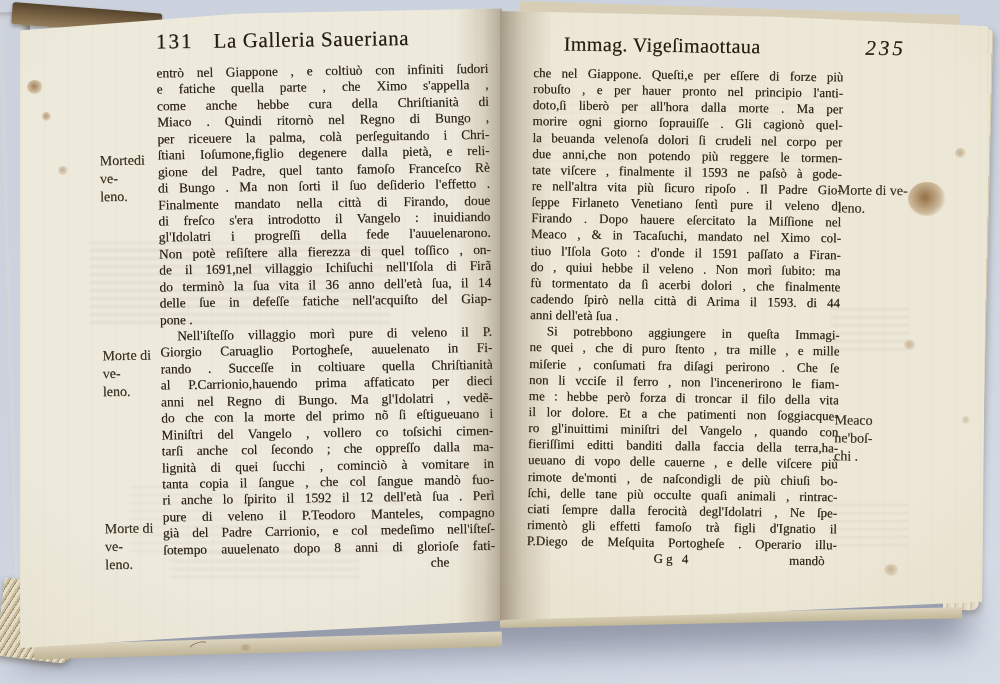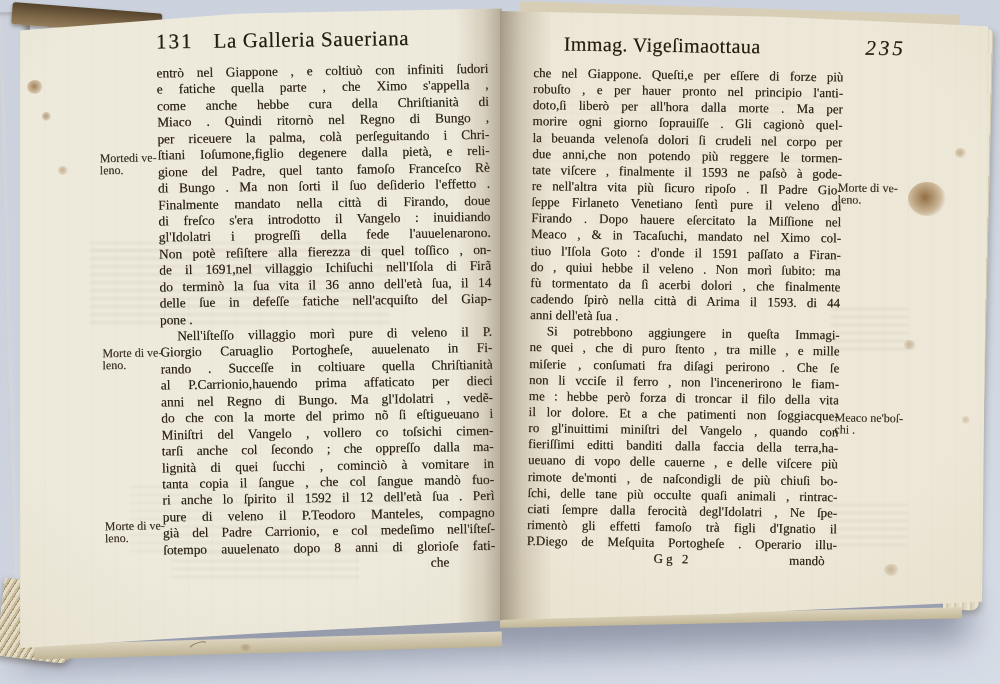--- a/index.html
+++ b/index.html
@@ -65,21 +65,21 @@
   .col-left .line{height:16.45px;line-height:16.45px;}
   .col-right{left:30px;top:60px;width:310px;font-size:13px;}
   .col-right .line{height:16.15px;line-height:16.15px;}
   .line{text-align:justify;text-align-last:justify;overflow:hidden;white-space:nowrap;}
   .line.nj{text-align-last:left;}
   .line.ind{padding-left:17px;}
   .cw-line{text-align:right;padding-right:46px;height:16.45px;line-height:16.45px;}
   .sig-line{position:relative;height:16.15px;line-height:16.15px;}
   .sig-line .sig{position:absolute;left:41%;letter-spacing:3px;}
   .sig-line .cw{position:absolute;right:12px;}
-  .mnote{position:absolute;font-size:12px;line-height:12px;color:#3a2f20;
+  .mnote{position:absolute;font-size:14px;line-height:18px;color:#3a2f20;
     white-space:pre-line;text-shadow:0.2px 0.2px 0.4px rgba(58,47,32,.5);}
   .mn-left{left:82px;width:62px;}
   .mn-right{left:336px;width:74px;}
   
   .spot{position:absolute;border-radius:50%;z-index:5;
     background:radial-gradient(circle at 45% 45%,rgba(126,82,32,.85),rgba(150,105,50,.4) 55%,rgba(150,105,50,0) 75%);
     filter:blur(.6px);}
   .smudge{position:absolute;filter:blur(1.3px);
     background:repeating-linear-gradient(0deg,rgba(95,82,58,.13) 0 2.5px,rgba(95,82,58,0) 2.5px 8px);}
   .fiber{position:absolute;left:188px;top:642px;width:20px;height:10px;border:1px solid transparent;
@@ -188,21 +188,21 @@
           <div class="line">il lor dolore. Et a che patimenti non ſoggiacque-</div>
           <div class="line">ro gl'inuittimi miniſtri del Vangelo , quando con</div>
           <div class="line">fieriſſimi editti banditi dalla faccia della terra,ha-</div>
           <div class="line">ueuano di vopo delle cauerne , e delle viſcere più</div>
           <div class="line">rimote de'monti , de naſcondigli de più chiuſi bo-</div>
           <div class="line">ſchi, delle tane più occulte quaſi animali , rintrac-</div>
           <div class="line">ciati ſempre dalla ferocità degl'Idolatri , Ne ſpe-</div>
           <div class="line">rimentò gli effetti famoſo trà figli d'Ignatio il</div>
           <div class="line">P.Diego de Meſquita Portogheſe . Operario illu-</div>
           <div class="sig-line">
-            <span class="sig">Gg 2</span>
+            <span class="sig">Gg 4</span>
             <span class="cw">mandò</span>
           </div>
         </div>
       <div id="rightNotes">
           <div class="mnote mn-right" style="top: 172px;">Morte di ve-
 leno.</div>
           <div class="mnote mn-right" style="top: 402px;">Meaco ne'boſ-
 chi .</div>
         </div>
     </div>

